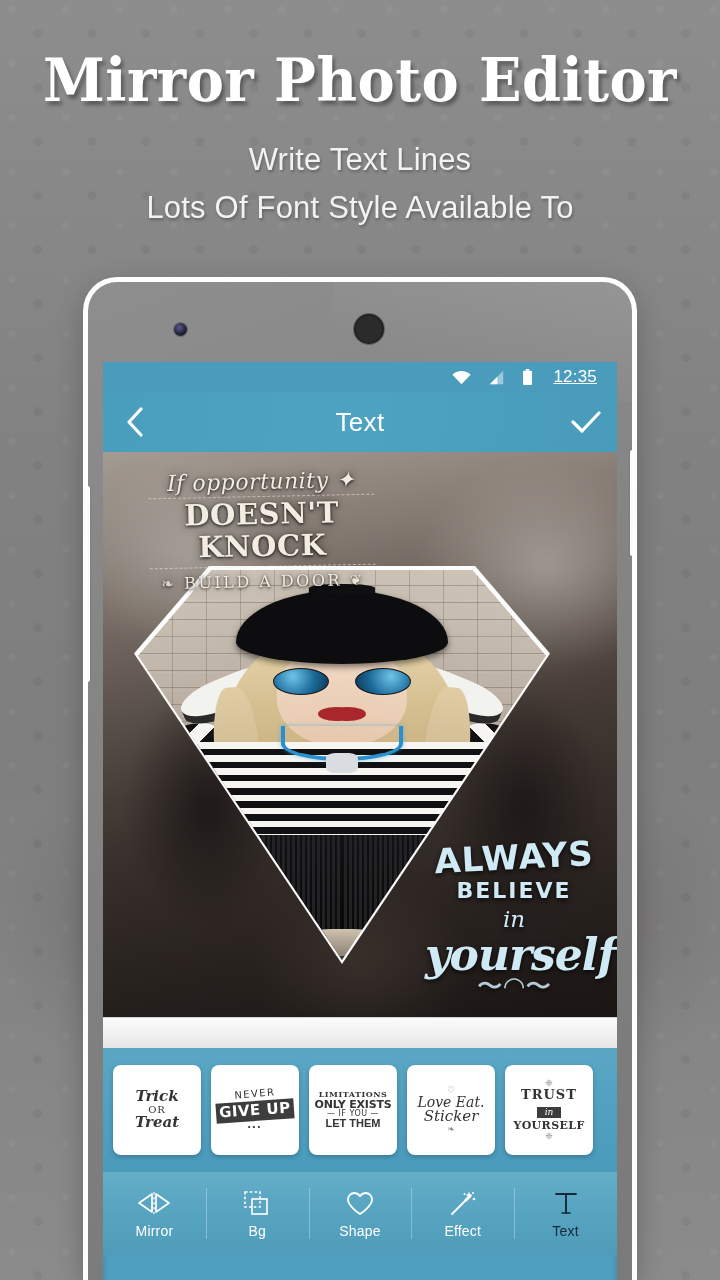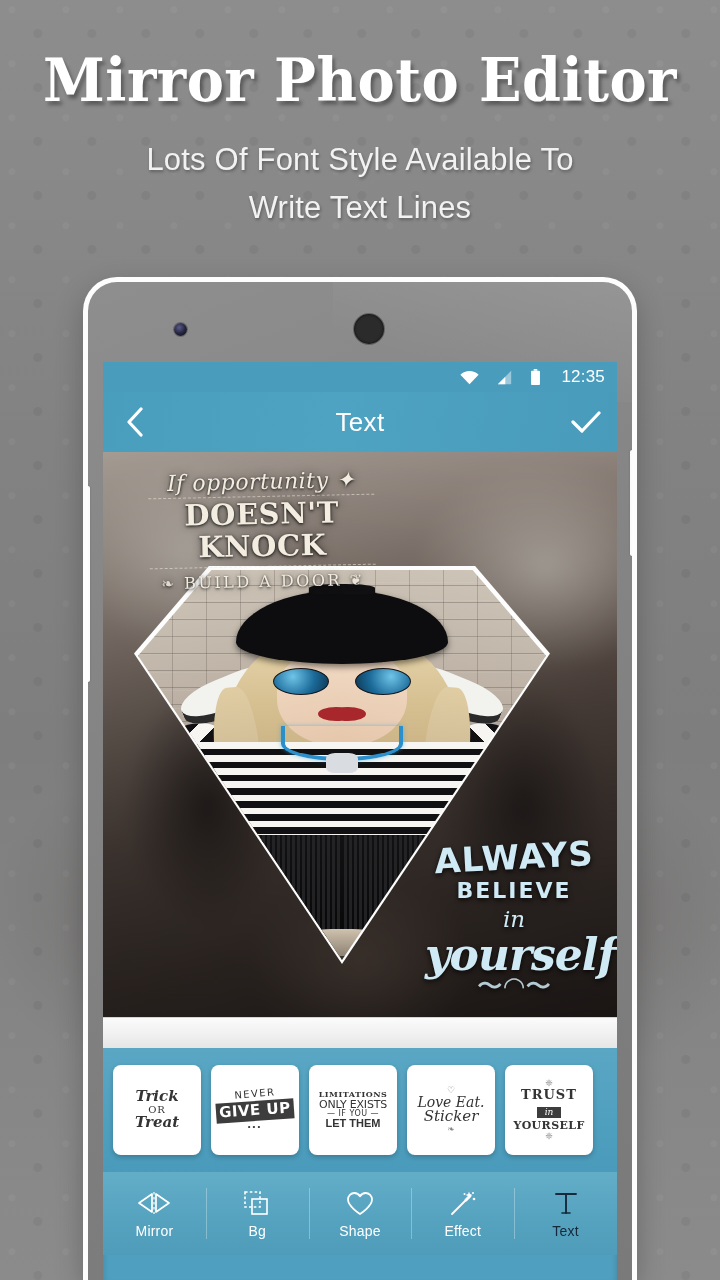--- a/index.html
+++ b/index.html
@@ -92,22 +92,23 @@
     width:514px; height:923px;
     background:#4f9fc0;
     overflow:hidden;
     box-shadow:inset 0 0 6px rgba(0,0,0,0.18);
   }
 
   
   #statusbar{
     height:30px; background:#4a9cbd;
     display:flex; align-items:center; justify-content:flex-end;
-    padding-right:12px; gap:18px;
+    padding-right:20px; gap:18px;
     color:#fff;
+    text-decoration:underline;
   }
   #statusbar svg{ display:block; }
   #clock{ font-size:17px; font-weight:400; letter-spacing:0.2px; margin-left:2px; }
 
   
   #appbar{
     height:60px; background:#4a9ebd;
     display:flex; align-items:center;
     position:relative;
     background:linear-gradient(100deg,#4a9ebd 0%,#4fa3c2 45%,#489bba 100%);
@@ -335,21 +336,21 @@
   .t1 .b{ font-family:"DejaVu Serif", serif; font-size:10px; letter-spacing:1px; }
   .t1 .c{ font-family:"DejaVu Serif", serif; font-style:italic; font-weight:bold; font-size:15px; }
   .t2 .a{ font-family:"DejaVu Sans", sans-serif; font-size:10px; letter-spacing:1.4px; transform:rotate(-5deg); display:block; }
   .t2 .b{
     font-family:"DejaVu Sans", sans-serif; font-weight:bold; font-size:15px; letter-spacing:0.5px;
     background:#3d3d3d; color:#fff; display:block; padding:2px 3px; margin-top:2px;
     transform:rotate(-4deg);
   }
   .t2 .c{ font-size:8px; letter-spacing:2px; display:block; margin-top:2px; }
   .t3 .a{ font-family:"DejaVu Serif", serif; font-weight:bold; font-size:8px; letter-spacing:0.5px; }
-  .t3 .b{ font-family:"DejaVu Sans", sans-serif; font-weight:normal; font-size:11px; letter-spacing:-0.2px; }
+  .t3 .b{ font-family:"DejaVu Sans", sans-serif; font-weight:bold; font-size:11px; letter-spacing:-0.2px; }
   .t3 .c{ font-family:"DejaVu Sans", sans-serif; font-size:8px; letter-spacing:0.5px; }
   .t3 .d{ font-family:Liberation Sans, sans-serif; font-weight:bold; font-size:11px; }
   .t4 .a{ font-family:"DejaVu Serif", serif; font-style:italic; font-size:14px; }
   .t4 .b{ font-family:"DejaVu Serif", serif; font-style:italic; font-size:15px; }
   .t5 .a{ font-family:"DejaVu Serif", serif; font-weight:bold; font-size:13px; letter-spacing:1px; }
   .t5 .b{
     font-family:"DejaVu Serif", serif; font-style:italic; font-size:9px;
     background:#3d3d3d; color:#fff; display:inline-block; padding:1px 8px; margin:2px 0;
   }
   .t5 .c{ font-family:"DejaVu Serif", serif; font-weight:bold; font-size:11px; letter-spacing:0.4px; }
@@ -376,22 +377,22 @@
   .nav-icon svg{ display:block; }
 </style>
 </head>
 <body>
 
 <div id="bg"></div>
 
 <div id="promo">
   <div id="promo-title">Mirror Photo Editor</div>
   <div id="promo-sub">
+    <div>Write Text Lines</div>
     <div>Lots Of Font Style Available To</div>
-    <div>Write Text Lines</div>
   </div>
 </div>
 
 <div id="phone">
   <div id="phone-gloss"></div>
   <div id="cam"></div>
   <div id="speaker"></div>
   <div class="side-btn" id="side-left"></div>
   <div class="side-btn" id="side-right-1"></div>
 

